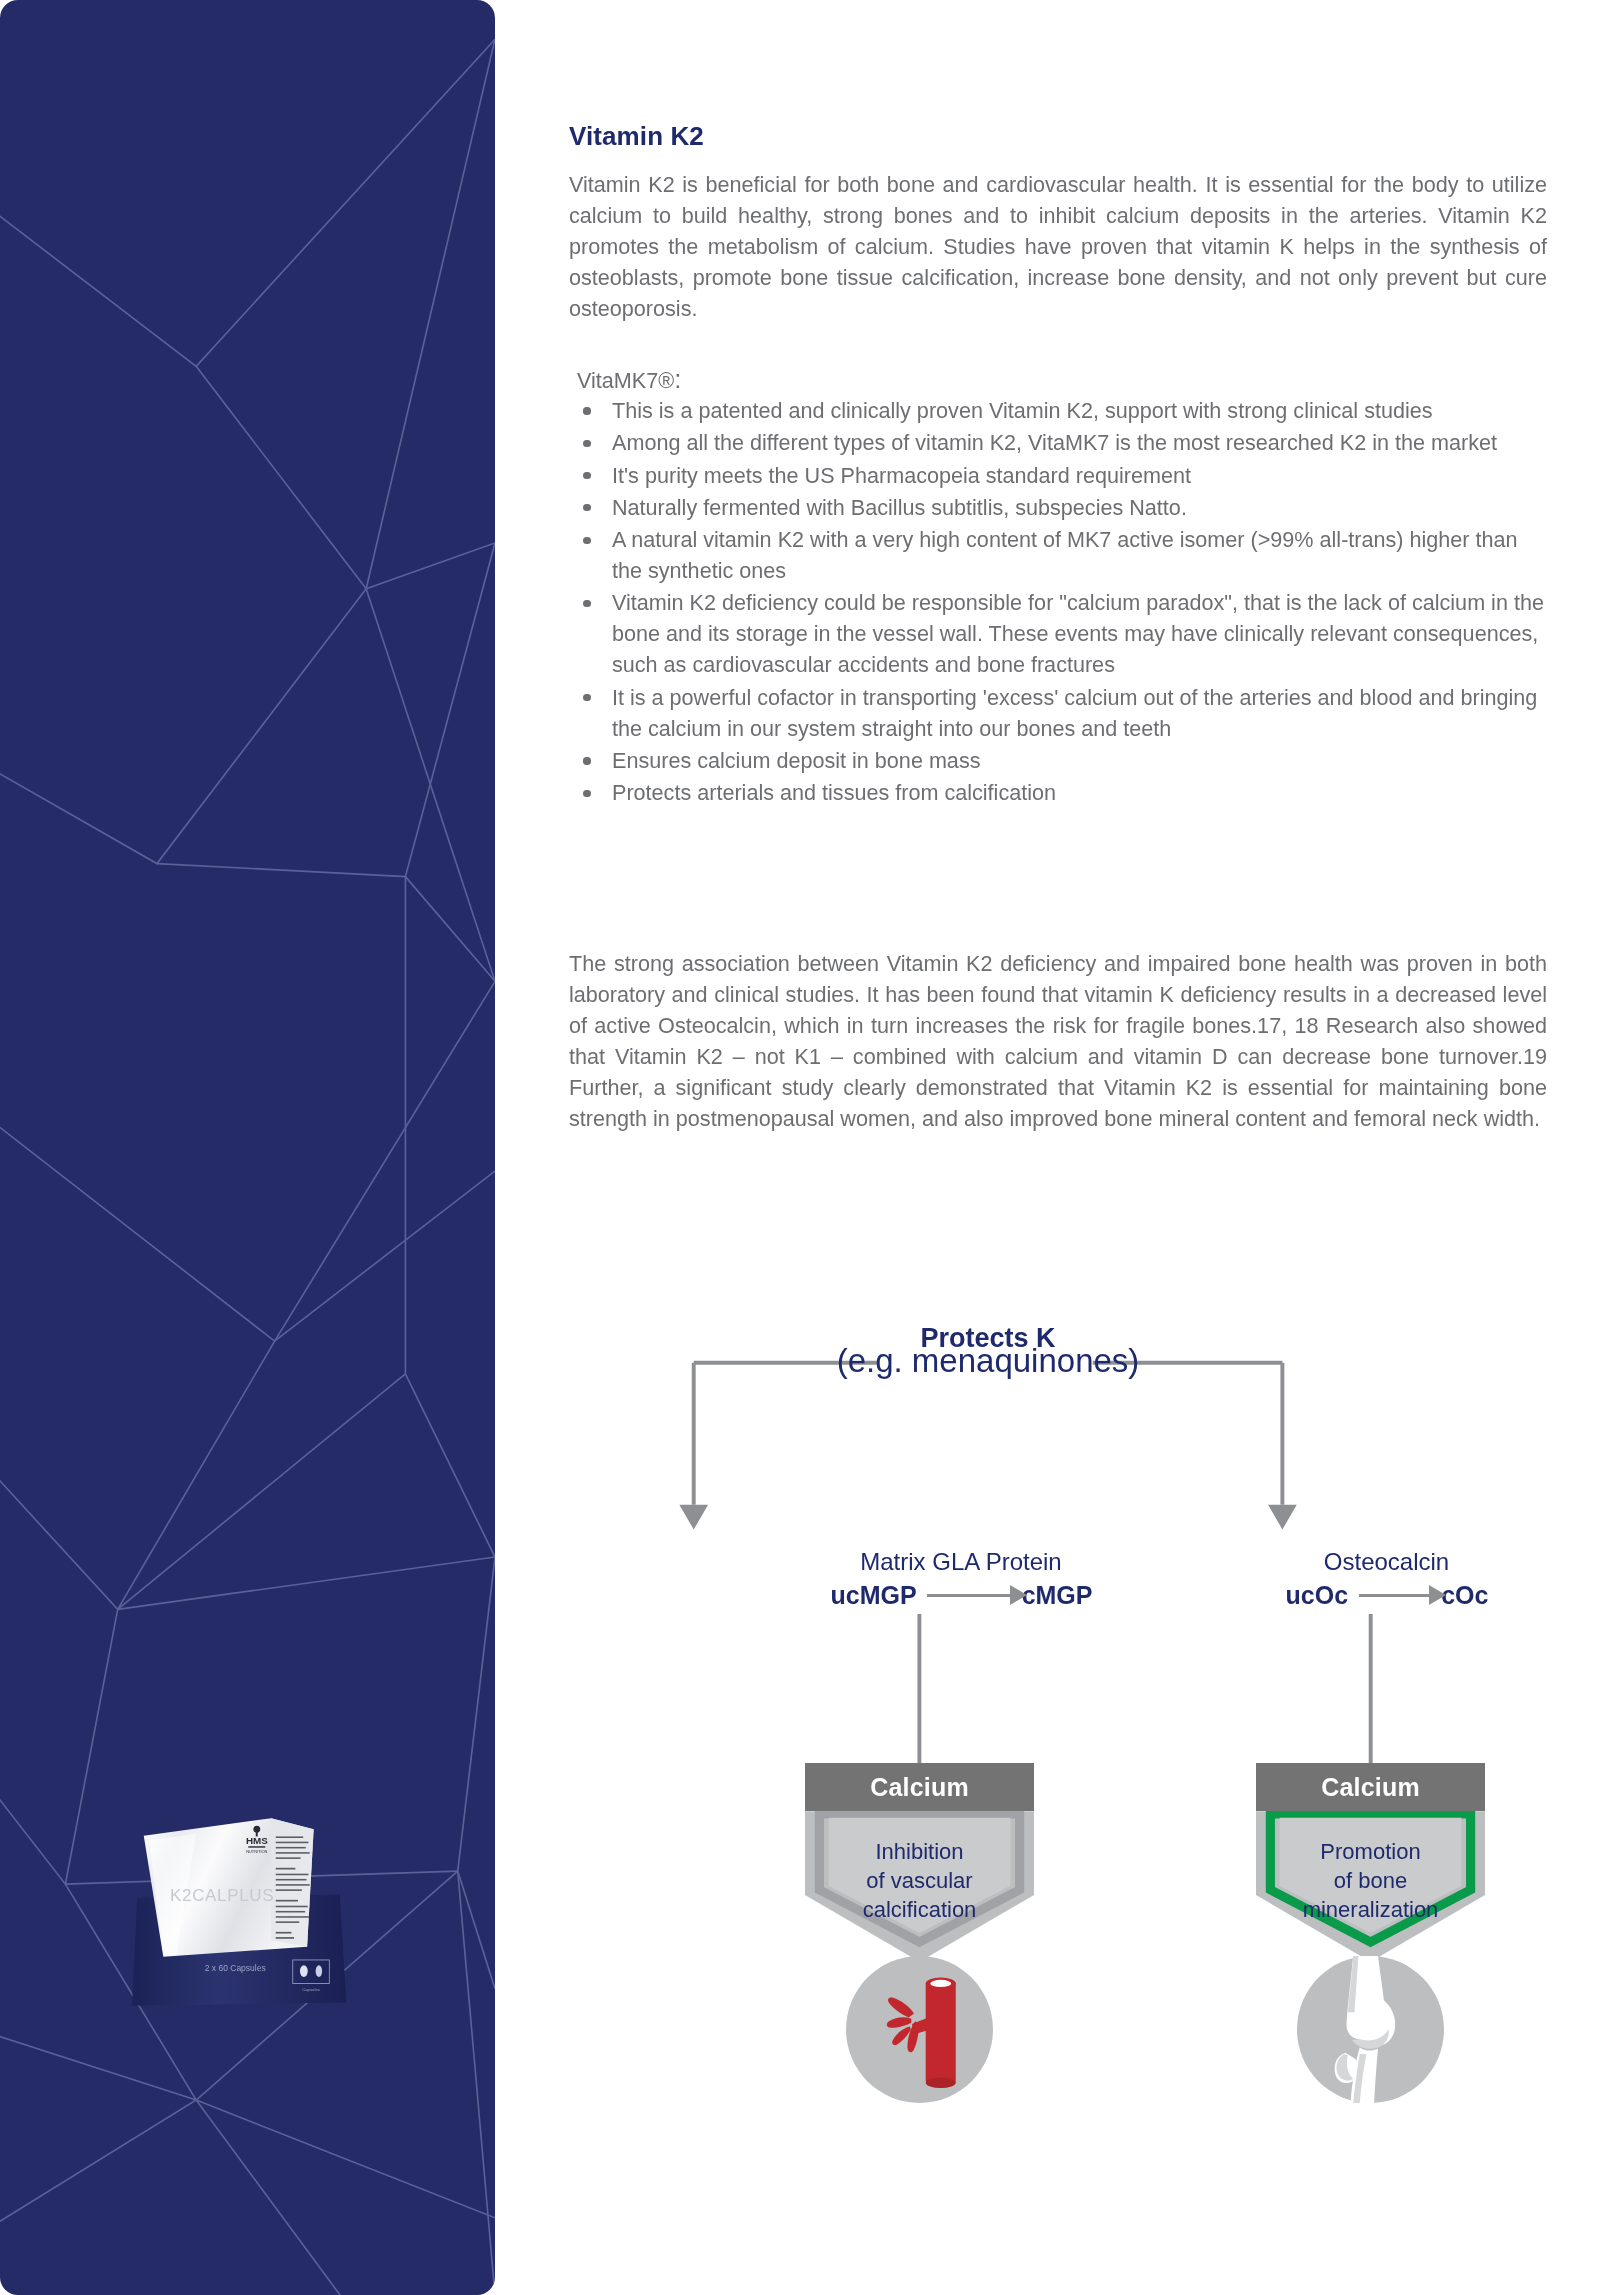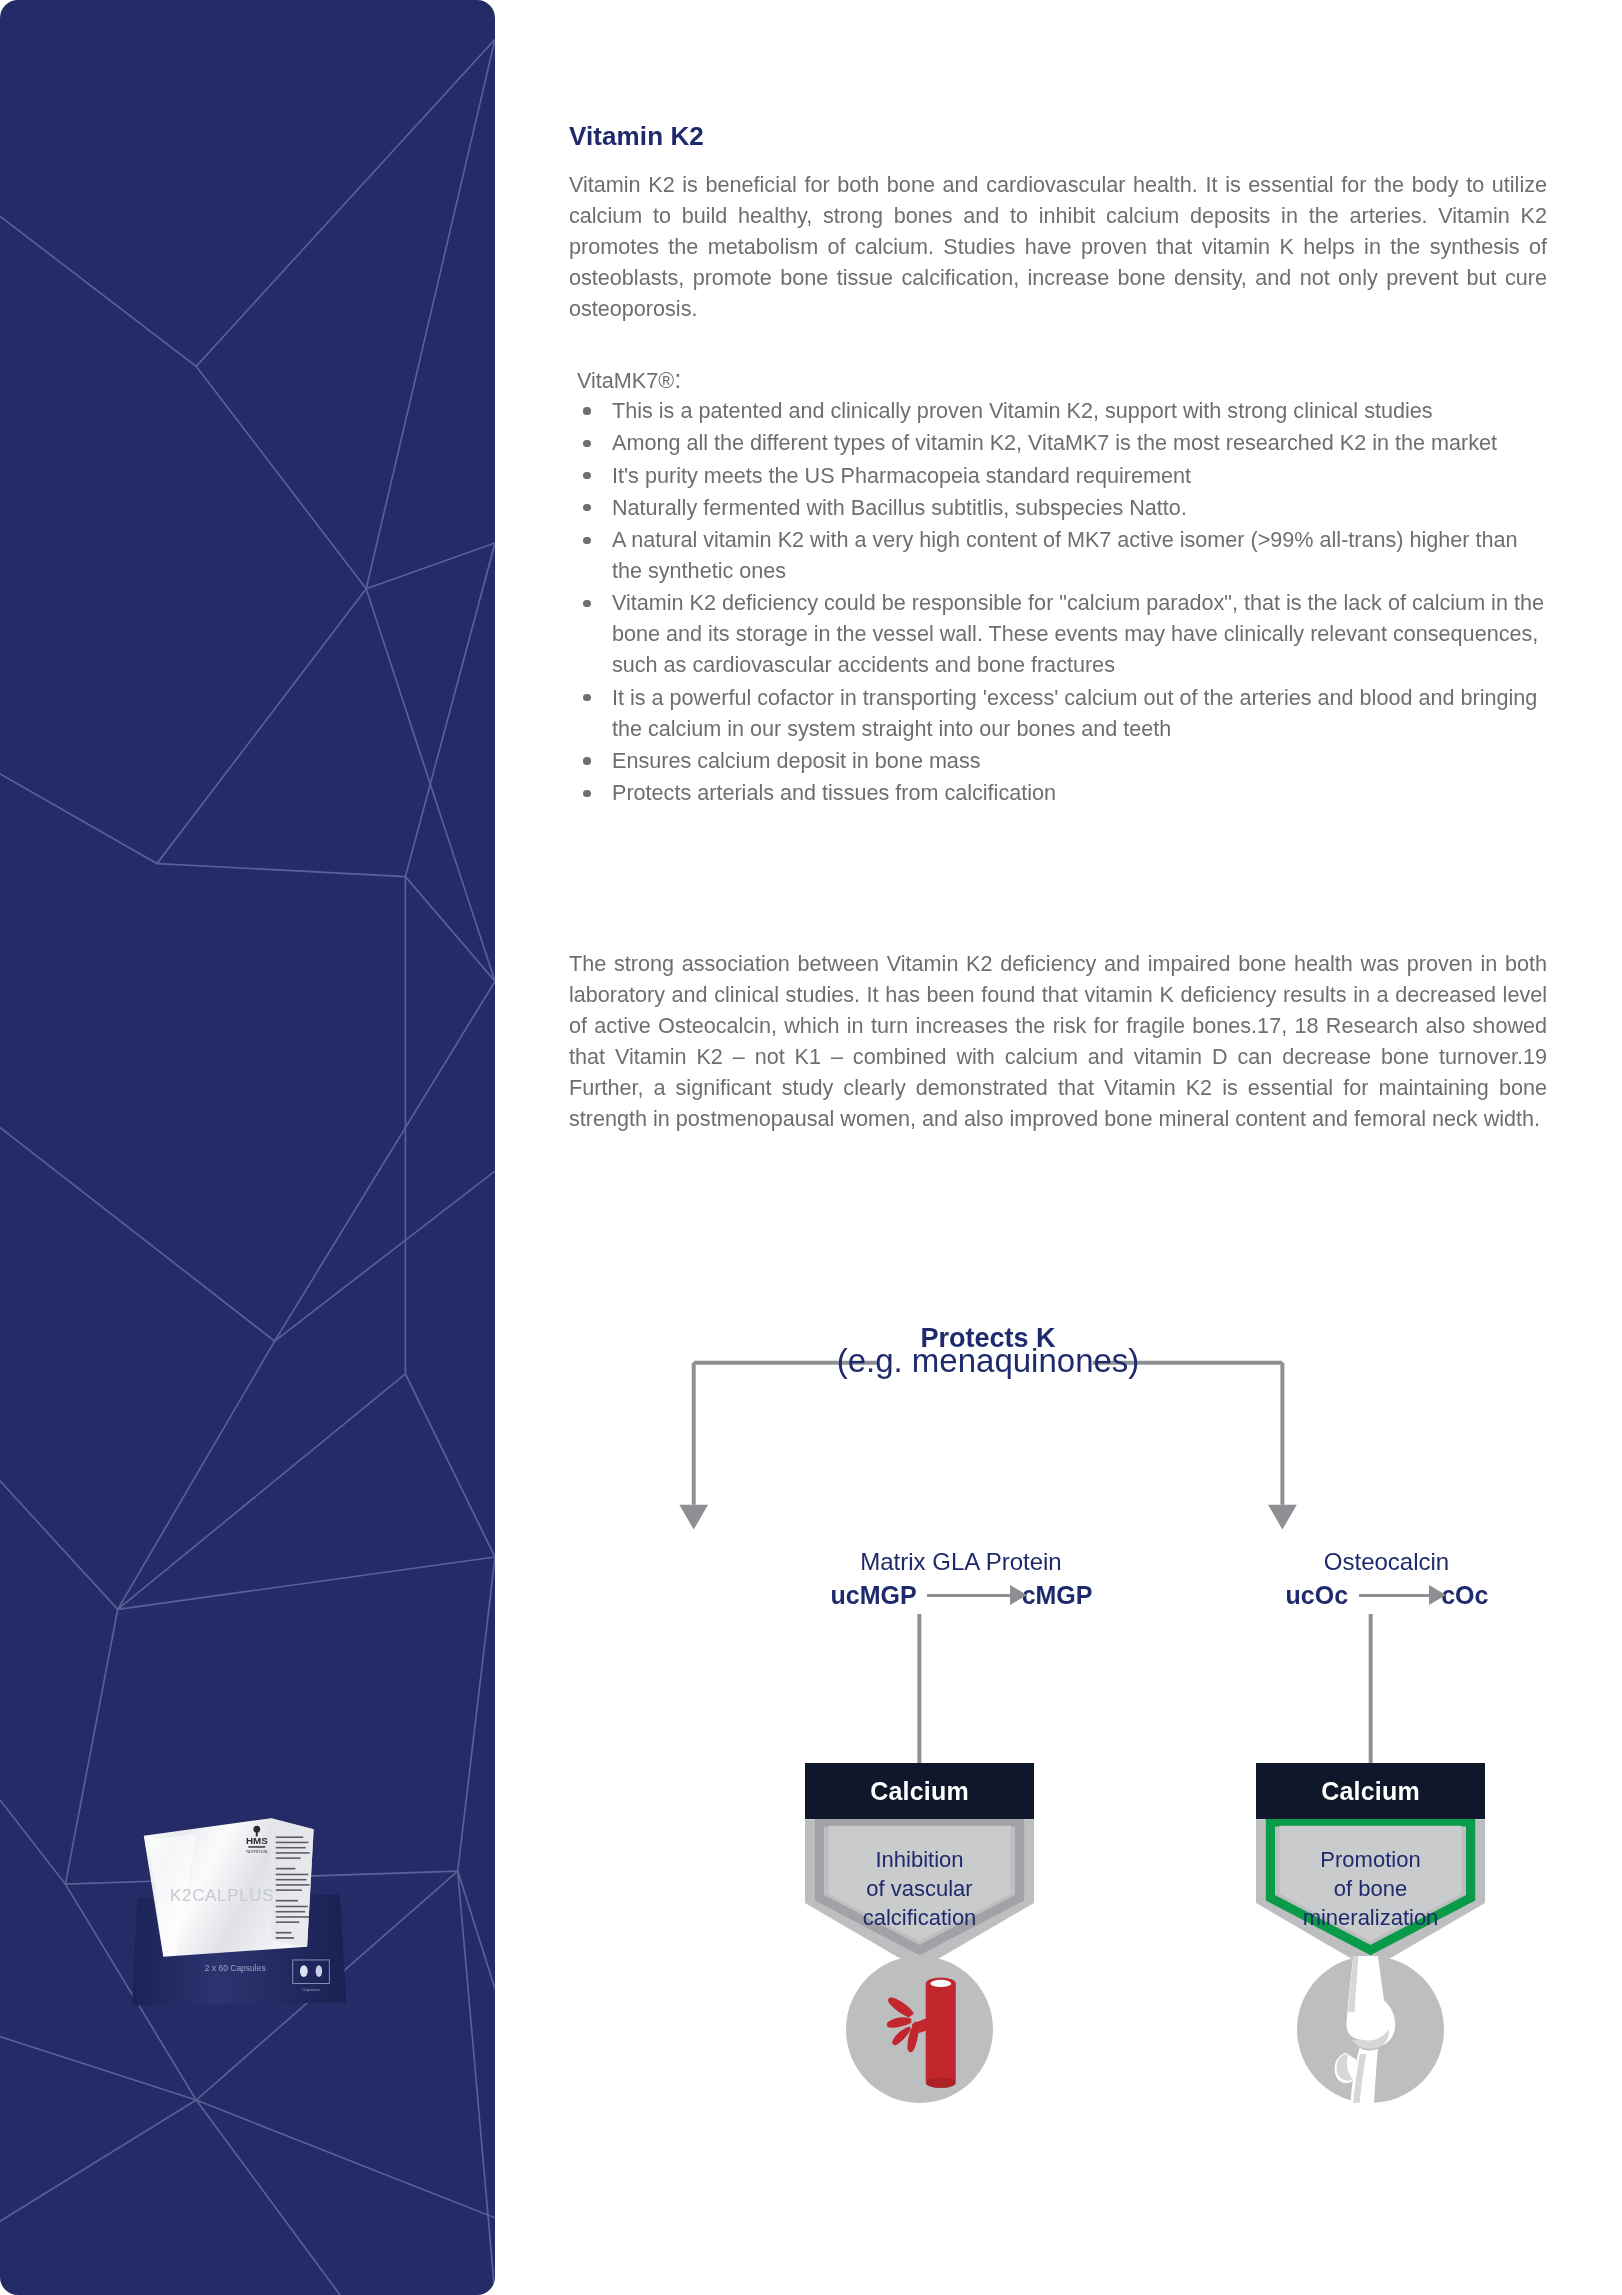--- a/index.html
+++ b/index.html
@@ -96,21 +96,21 @@
     border-top:10.5px solid transparent;
     border-bottom:10.5px solid transparent;
   }
 
   
   .shield{position:absolute;width:229px;}
   #shield-left{left:236px;top:484px;}
   #shield-right{left:687px;top:484px;}
 
   .shield-header{
-    height:56px;background:#0f172a;display:flex;align-items:center;justify-content:center;
+    height:48px;background:#737373;display:flex;align-items:center;justify-content:center;
     position:relative;z-index:3;
   }
   .shield-header span{
     color:#ffffff;font-size:25px;font-weight:bold;letter-spacing:0.2px;
   }
   .shield-body{position:relative;height:151px;}
   .shield-body svg{position:absolute;left:0;top:0;}
   .shield-body .shield-label{
     position:absolute;left:0;top:26px;width:229px;
     text-align:center;color:#1f2a6d;font-size:22px;line-height:29px;

